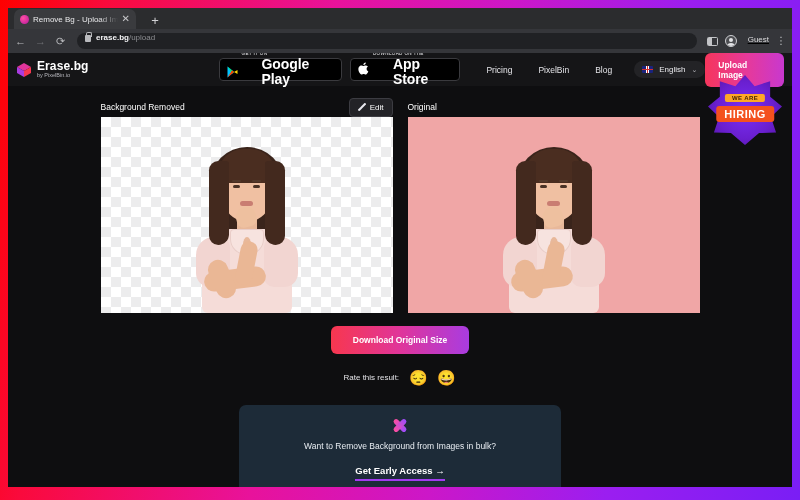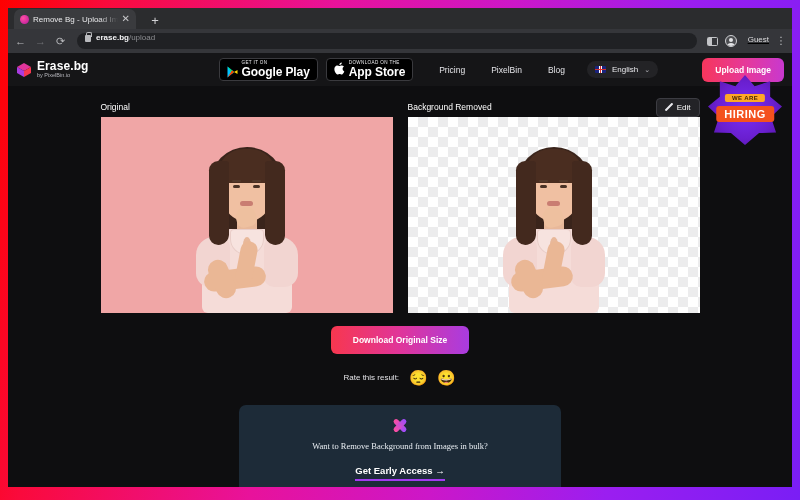--- a/index.html
+++ b/index.html
@@ -106,21 +106,21 @@
   .logo-title { font-size: 12px; color: #ffffff; font-weight: bold; letter-spacing: .1px; }
   .logo-sub { font-size: 5.5px; color: #b9b9bf; margin-top: 1px; }
 
   #storebadges { display: flex; gap: 8px; margin-left: 130px; }
   .badge {
     height: 23px; background: #000; border: .7px solid #3a3a3e; border-radius: 4px;
     display: flex; align-items: center; gap: 4px; padding: 0 7px;
   }
   .badge-txt { line-height: 1.05; }
   .badge-small { font-size: 4.6px; color: #e9e9ec; letter-spacing: .35px; text-transform: uppercase; }
-  .badge-big { font-size: 12px; color: #fff; font-weight: bold; letter-spacing: -.1px; }
+  .badge-big { font-size: 14px; color: #fff; font-weight: bold; letter-spacing: -.1px; margin-left: 20px; }
   .gplay {
     width: 11px; height: 12px; position: relative; flex: 0 0 auto;
   }
 
   #nav { display: flex; align-items: center; gap: 26px; margin-left: 26px; }
   .navlink { font-size: 8.5px; color: #e4e4e8; }
   #lang {
     display: flex; align-items: center; gap: 6px; background: #232326;
     border-radius: 11px; padding: 4px 8px; margin-left: 22px;
   }
@@ -259,21 +259,21 @@
     padding: 11px 0 14px; text-align: center;
   }
   .bulk-icon { width: 18px; height: 18px; margin: 0 auto 7px; position: relative; }
   .bulk-icon span {
     position: absolute; width: 16px; height: 5px; border-radius: 3px;
     left: 1px; top: 7px;
     background: linear-gradient(90deg, #ff4d9d, #9b4dff);
   }
   .bulk-icon span:nth-child(1) { transform: rotate(45deg); }
   .bulk-icon span:nth-child(2) { transform: rotate(-45deg); }
-  .bulk-text { font-size: 8.5px; color: #e8edf2; margin-bottom: 9px; font-family: Liberation Serif, serif; }
+  .bulk-text { font-size: 8.5px; color: #e8edf2; margin-bottom: 9px; }
   .bulk-link { font-size: 9.5px; color: #ffffff; font-weight: bold;
                display: inline-block; padding-bottom: 3px;
                border-bottom: 2px solid #a23bf0; }
 </style>
 </head>
 <body>
 
 <div id="frame">
   <div id="browser">
 
@@ -367,20 +367,54 @@
           <div class="lang-label">English</div>
           <div class="chev">⌄</div>
         </div>
 
         <div id="uploadbtn">Upload Image</div>
       </div>
 
       <div id="main">
 
         <div id="panels">
+
+          <div class="panel">
+            <div class="panel-head">
+              <div class="panel-label">Background Removed</div>
+              <div id="editbtn">
+                <div class="pencil"></div>
+                <span>Edit</span>
+              </div>
+            </div>
+            <div class="imgbox cut">
+              <div class="person">
+                <div class="p-hair-back"></div>
+                <div class="p-neck"></div>
+                <div class="p-torso"></div>
+                <div class="p-shoulderL"></div>
+                <div class="p-shoulderR"></div>
+                <div class="p-collar"></div>
+                <div class="p-slit"></div>
+                <div class="p-face"></div>
+                <div class="p-hair-top"></div>
+                <div class="p-hair-L"></div>
+                <div class="p-hair-R"></div>
+                <div class="p-brow l"></div>
+                  <div class="p-brow r"></div>
+                <div class="p-eye l"></div>
+                  <div class="p-eye r"></div>
+                <div class="p-lips"></div>
+                <div class="p-armL"></div>
+                <div class="p-forearm"></div>
+                <div class="p-armR"></div>
+                <div class="p-hand"></div>
+              </div>
+            </div>
+          </div>
 
           <div class="panel">
             <div class="panel-head">
               <div class="panel-label">Original</div>
             </div>
             <div class="imgbox orig">
               <div class="person">
                 <div class="p-hair-back"></div>
                 <div class="p-neck"></div>
                 <div class="p-torso"></div>
@@ -398,54 +432,20 @@
                   <div class="p-eye r"></div>
                 <div class="p-lips"></div>
                 <div class="p-armL"></div>
                 <div class="p-forearm"></div>
                 <div class="p-armR"></div>
                 <div class="p-hand"></div>
               </div>
             </div>
           </div>
 
-          <div class="panel">
-            <div class="panel-head">
-              <div class="panel-label">Background Removed</div>
-              <div id="editbtn">
-                <div class="pencil"></div>
-                <span>Edit</span>
-              </div>
-            </div>
-            <div class="imgbox cut">
-              <div class="person">
-                <div class="p-hair-back"></div>
-                <div class="p-neck"></div>
-                <div class="p-torso"></div>
-                <div class="p-shoulderL"></div>
-                <div class="p-shoulderR"></div>
-                <div class="p-collar"></div>
-                <div class="p-slit"></div>
-                <div class="p-face"></div>
-                <div class="p-hair-top"></div>
-                <div class="p-hair-L"></div>
-                <div class="p-hair-R"></div>
-                <div class="p-brow l"></div>
-                  <div class="p-brow r"></div>
-                <div class="p-eye l"></div>
-                  <div class="p-eye r"></div>
-                <div class="p-lips"></div>
-                <div class="p-armL"></div>
-                <div class="p-forearm"></div>
-                <div class="p-armR"></div>
-                <div class="p-hand"></div>
-              </div>
-            </div>
-          </div>
-
         </div>
 
         <div id="dlwrap">
           <div id="downloadbtn">Download Original Size</div>
         </div>
 
         <div id="rating">
           <div class="rate-label">Rate this result:</div>
           <div class="emoji">😔</div>
           <div class="emoji">😀</div>

